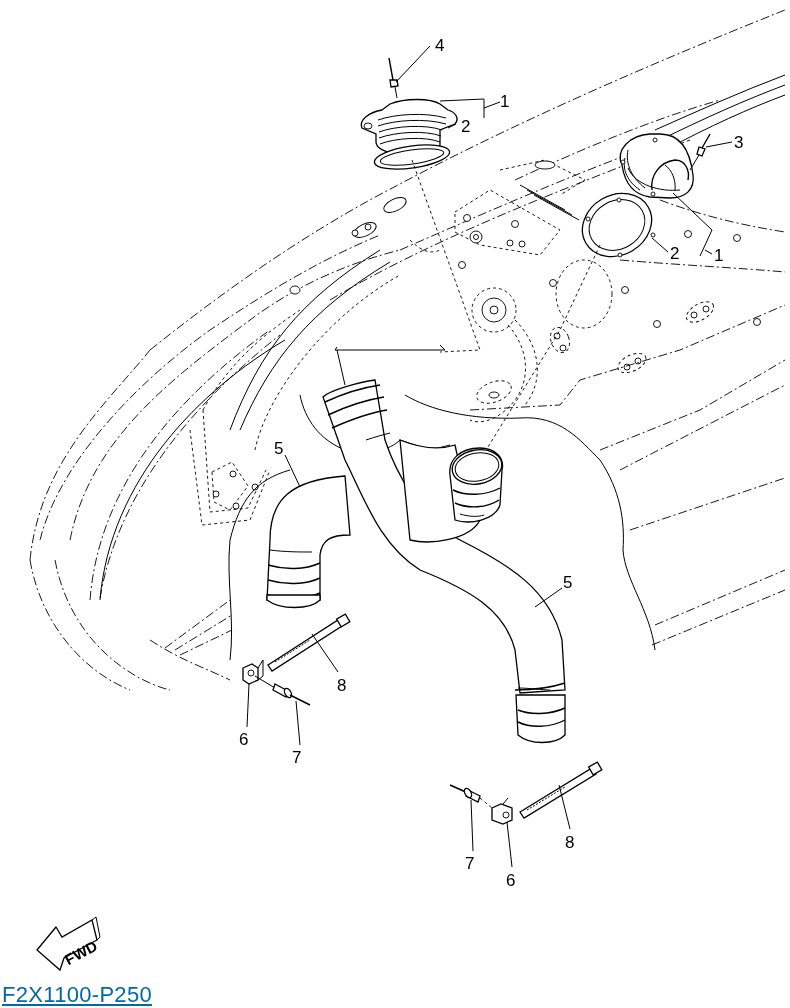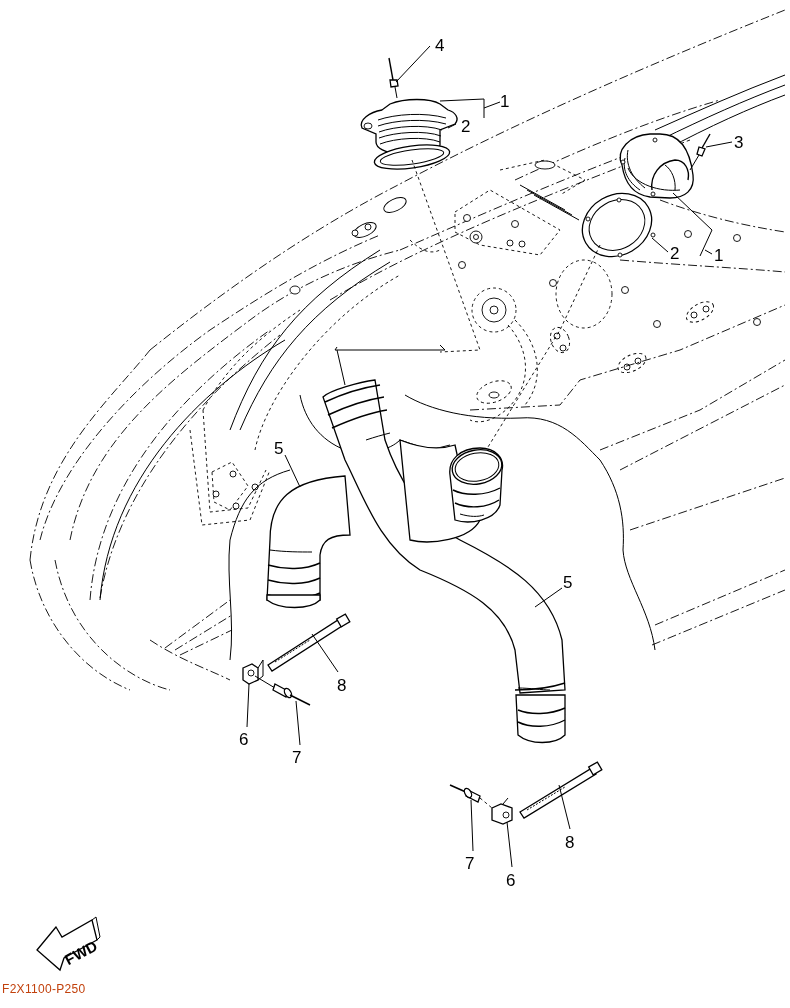--- a/index.html
+++ b/index.html
@@ -8,22 +8,22 @@
   #diagram { position: absolute; left: 0; top: 0; width: 790px; height: 1008px; }
   .ln { fill: none; stroke: #000; stroke-width: 1; }
   .ln2 { fill: none; stroke: #000; stroke-width: 1.4; }
   .dd { fill: none; stroke: #000; stroke-width: 0.9; stroke-dasharray: 9 3 2 3; }
   .dsh { fill: none; stroke: #000; stroke-width: 0.9; stroke-dasharray: 3 3; }
   .part { fill: #fff; stroke: #000; stroke-width: 1.3; }
   .hole { fill: #fff; stroke: #000; stroke-width: 0.9; }
   .lead { fill: none; stroke: #000; stroke-width: 1; }
   .callout { position: absolute; font-size: 17px; color: #000; line-height: 1;
              font-family: "Liberation Sans", sans-serif; }
-  .code { position: absolute; left: 2px; top: 982px; font-size: 12px; letter-spacing: 0.3px;
-          font-family: "Liberation Sans", sans-serif; color: #c2410c; }
+  .code { position: absolute; left: 2px; top: 982px; font-size: 22px; letter-spacing: 0.3px;
+          font-family: "Liberation Sans", sans-serif; color: #0369a1; text-decoration: underline; }
   .fwd-text { font-family: "Liberation Sans", sans-serif; font-weight: bold; font-size: 15px; }
 </style>
 </head>
 <body>
 
 <svg id="diagram" viewBox="0 0 790 1008" xmlns="http://www.w3.org/2000/svg">
 
   <g>
     <path class="dd" d="M150 350 C250 270 330 220 398 185 C520 120 660 60 785 10"></path>
     <path class="dd" d="M30 560 C40 460 110 400 150 350"></path>

